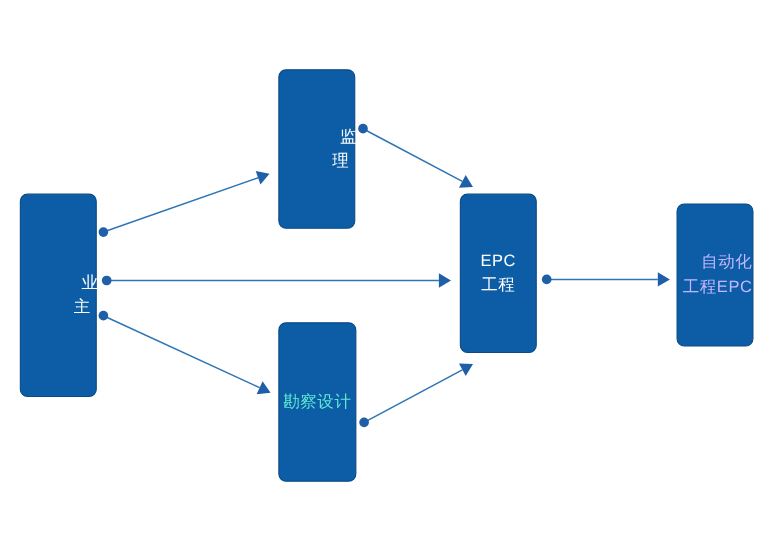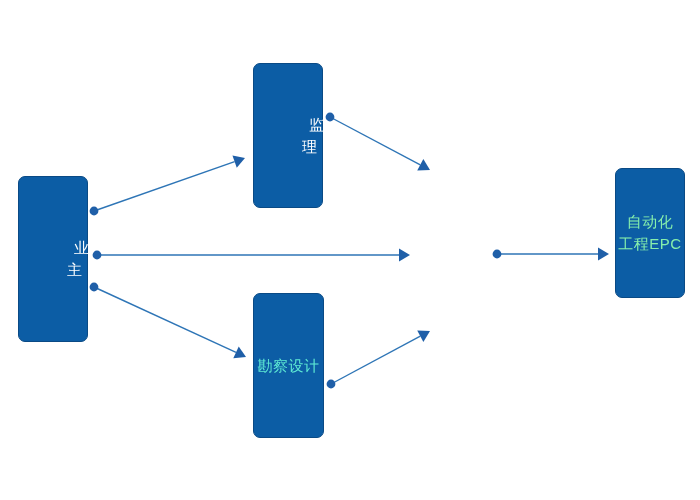--- a/index.html
+++ b/index.html
@@ -83,31 +83,35 @@
         <circle cx="331" cy="384" r="4.4" fill="#1F5FA8"></circle>
         <polygon points="430,331 423.3700972385346,341.9221970946103 417.2344316876284,330.4612369146156" fill="#1F5FA8"></polygon>
       </g>
       <g>
         <line x1="497" y1="254" x2="598" y2="254" stroke="#2E75B6" stroke-width="1.4"></line>
         <circle cx="497" cy="254" r="4.4" fill="#1F5FA8"></circle>
         <polygon points="609,254 598,260.5 598,247.5" fill="#1F5FA8"></polygon>
       </g>
     </svg>
 
-  <div class="node wide-spaced" style="left: 18px; top: 176px; width: 70px; height: 166px; background: rgb(12, 93, 165); border: 1.5px solid rgb(10, 74, 133); color: rgb(255, 255, 255);">
+  <div class="node wide-spaced" style="left: 18px; top: 176px; width: 70px; height: 185px; background: rgb(12, 93, 165); border: 1.5px solid rgb(10, 74, 133); color: rgb(255, 255, 255);">
     <span class="node-label">业 主</span>
   </div>
 
   <div class="node wide-spaced" style="left: 253px; top: 63px; width: 70px; height: 145px; background: rgb(12, 93, 165); border: 1.5px solid rgb(10, 74, 133); color: rgb(255, 255, 255);">
     <span class="node-label">监 理</span>
   </div>
 
   <div class="node" style="left: 253px; top: 293px; width: 71px; height: 145px; background: rgb(12, 93, 165); border: 1.5px solid rgb(10, 74, 133); color: #5eead4;">
     <span class="node-label">勘察设计</span>
   </div>
 
+  <div class="node" style="left: 418px; top: 176px; width: 70px; height: 145px; background: rgb(12, 93, 165); border: 1.5px solid rgb(10, 74, 133); color: rgb(255, 255, 255);">
+    <span class="node-label">EPC
+工程</span>
+  </div>
 
-  <div class="node" style="left: 615px; top: 168px; width: 70px; height: 130px; background: rgb(12, 93, 165); border: 1.5px solid rgb(10, 74, 133); color: #86efac;">
+  <div class="node" style="left: 615px; top: 185px; width: 70px; height: 130px; background: rgb(12, 93, 165); border: 1.5px solid rgb(10, 74, 133); color: #c4b5fd; text-align: right;">
     <span class="node-label">自动化
 工程EPC</span>
   </div>
 
 </div>
 
 </body></html>

